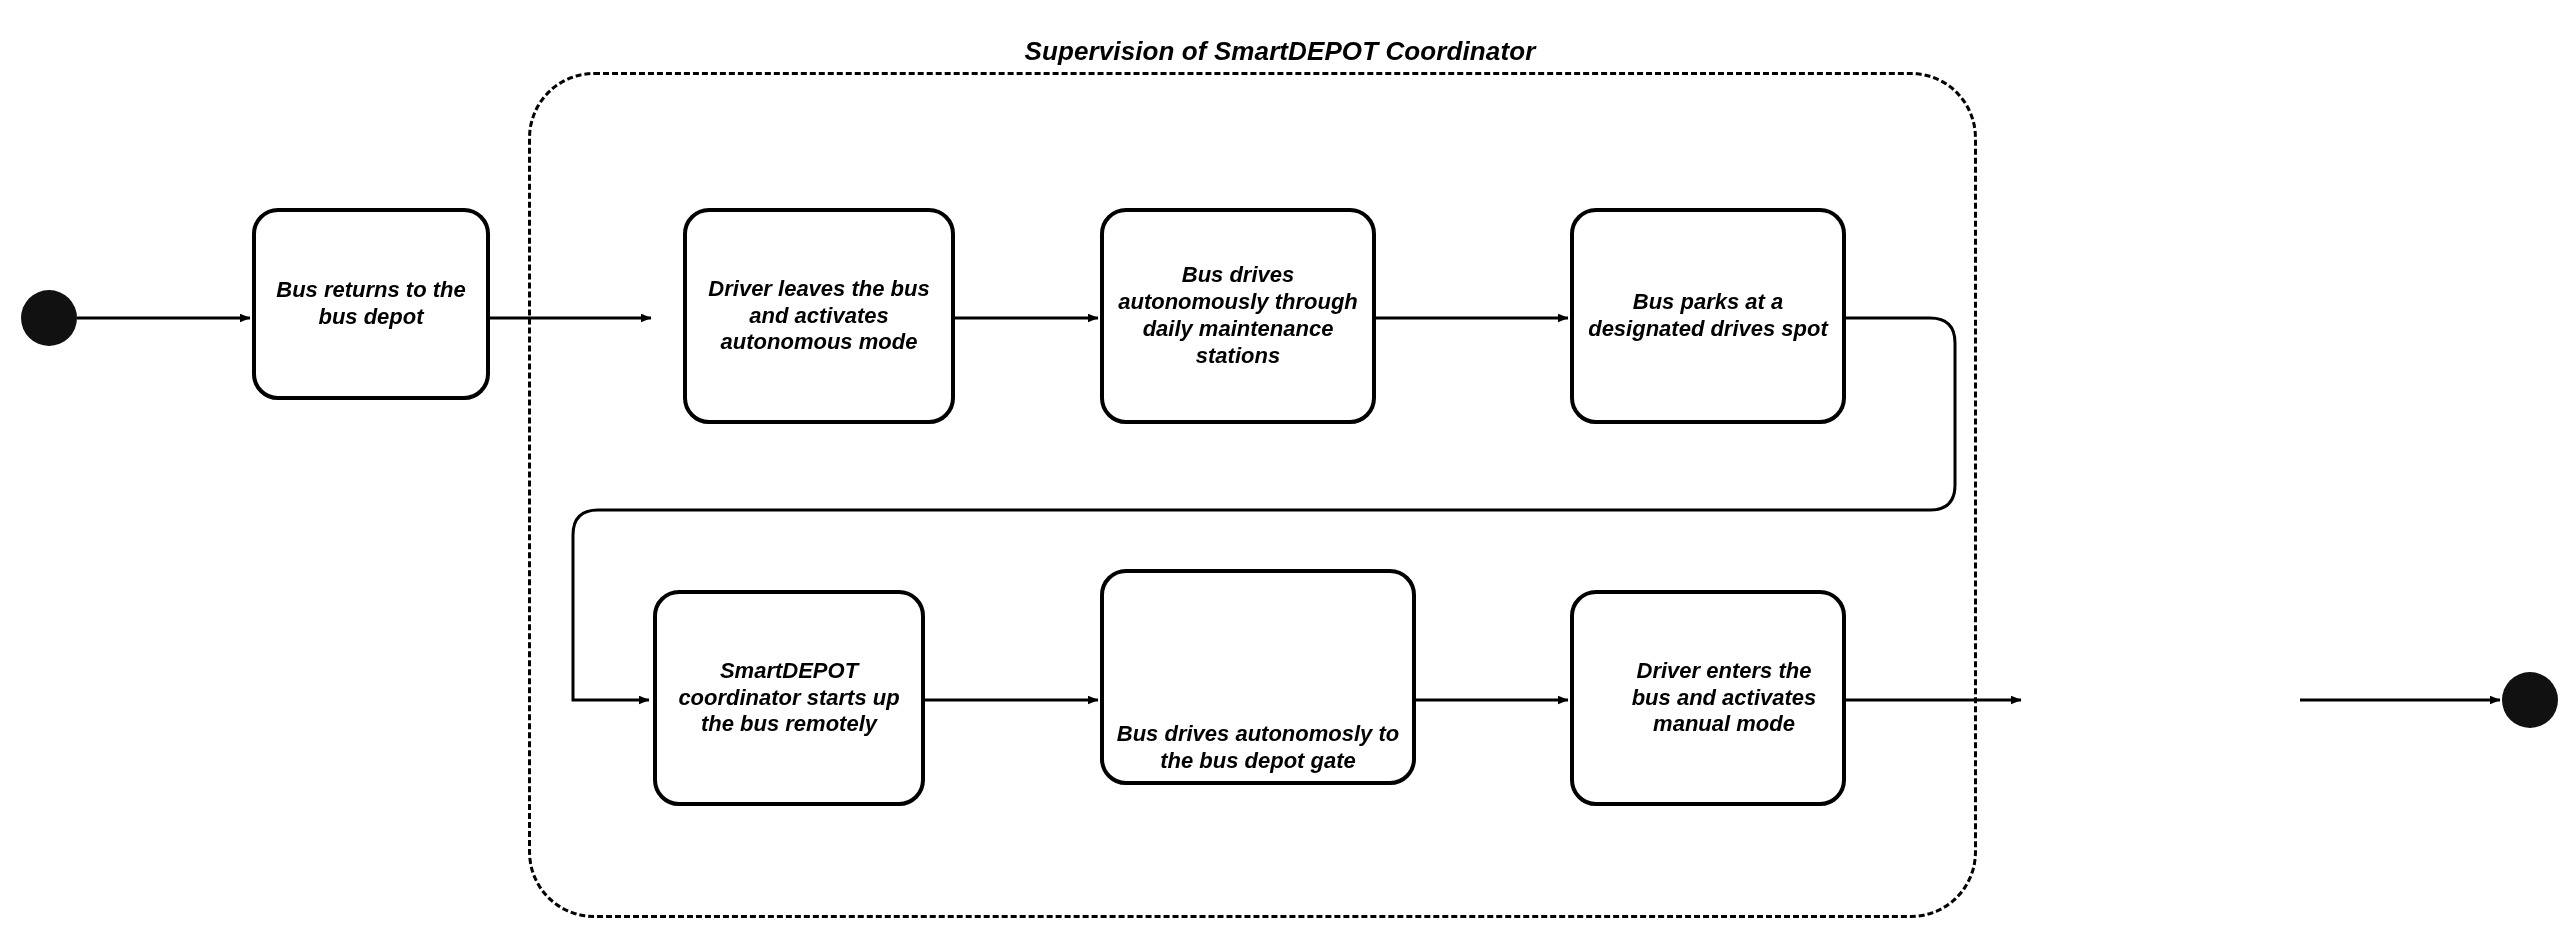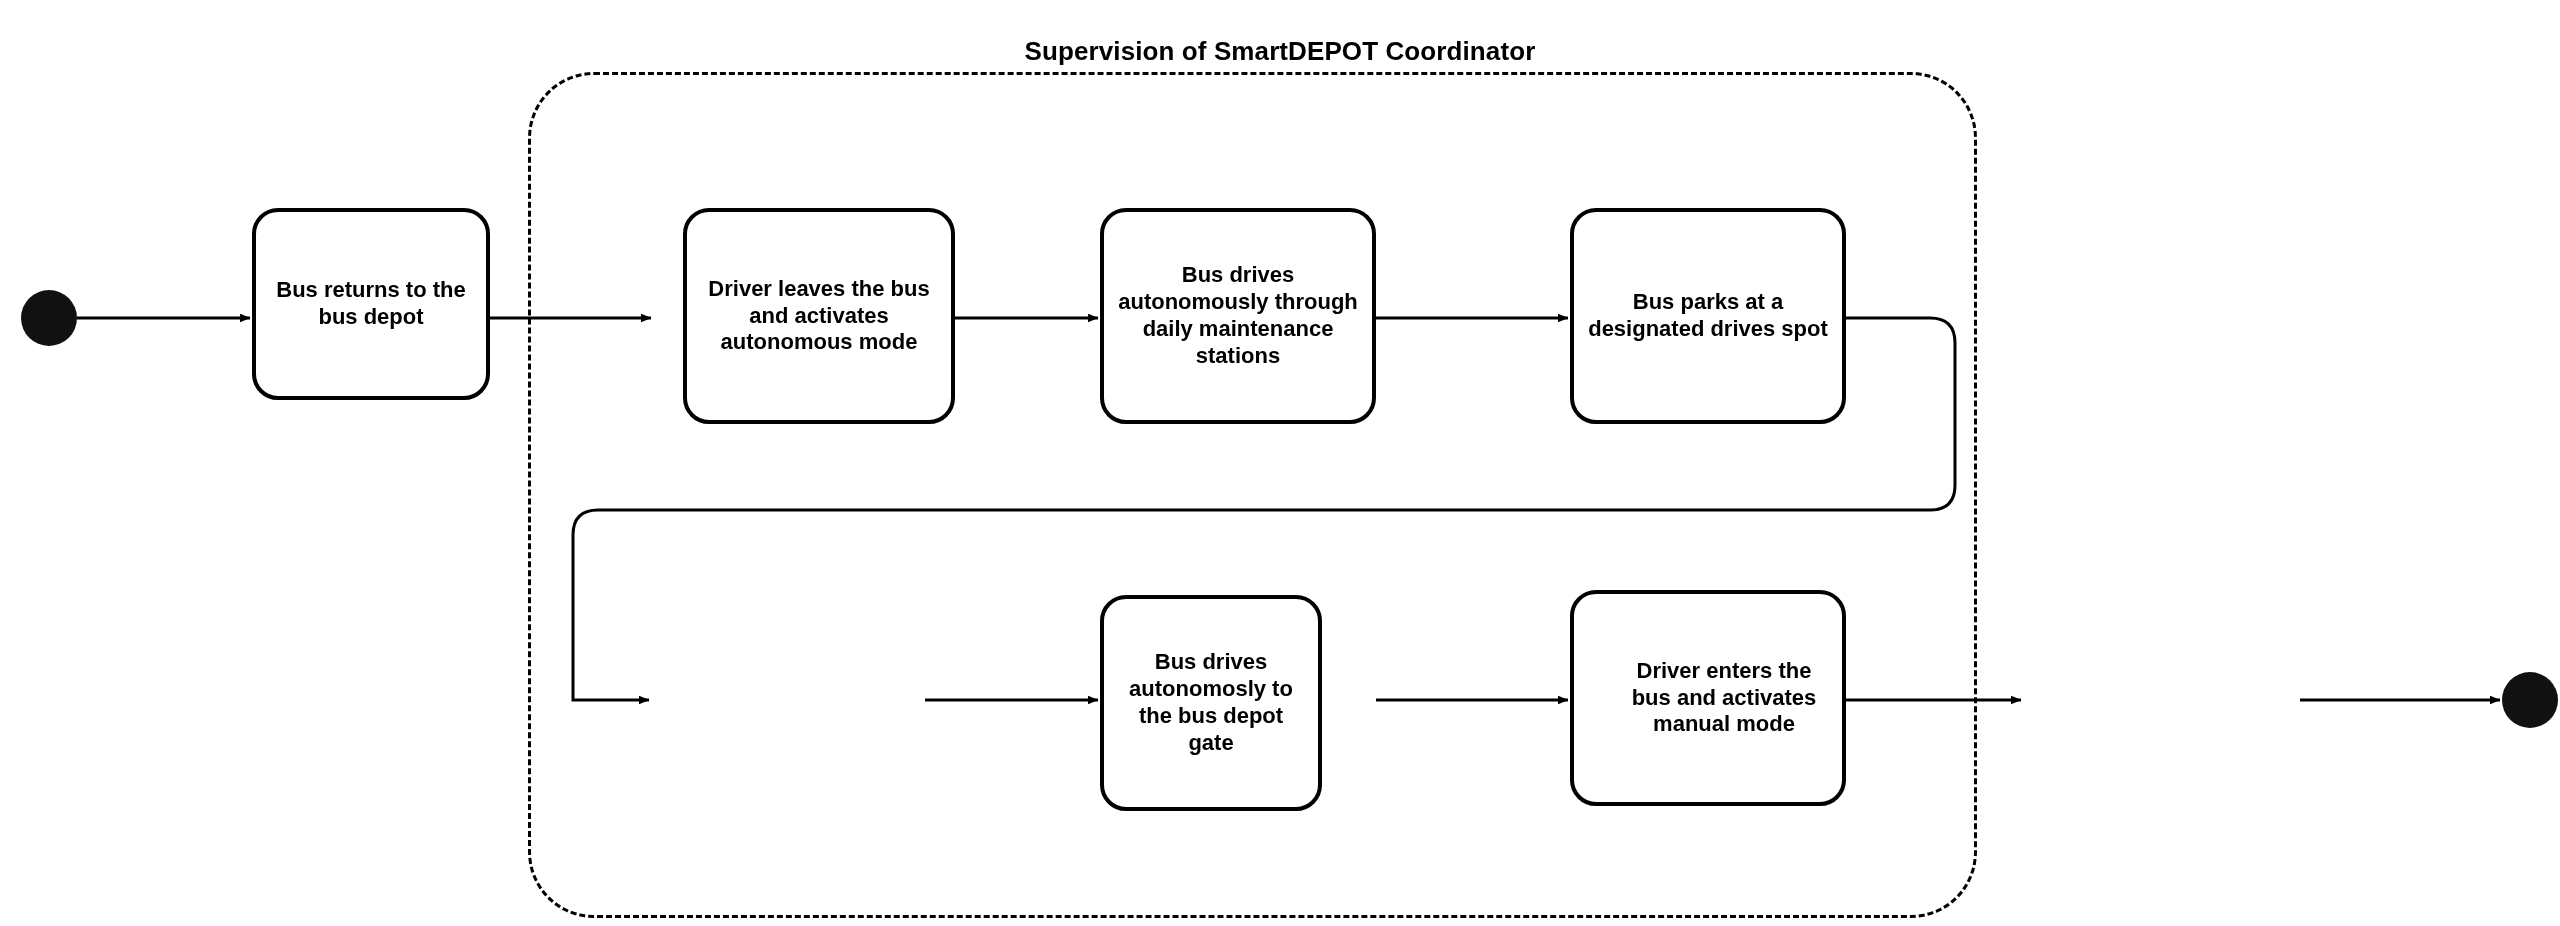--- a/index.html
+++ b/index.html
@@ -10,20 +10,21 @@
   }
   body {
     font-family: "Liberation Sans", sans-serif;
   }
   #canvas {
     position: relative;
     width: 2560px;
     height: 926px;
     background: #ffffff;
     overflow: hidden;
+    font-style: italic;
   }
   #wires {
     position: absolute;
     left: 0;
     top: 0;
     width: 2560px;
     height: 926px;
     pointer-events: none;
   }
   .diagram-title {
@@ -135,22 +136,25 @@
   </div>
 
   <div class="action-node" style="left:1100px; top:208px; width:276px; height:216px;">
     <span class="node-label">Bus drives autonomously through daily maintenance stations</span>
   </div>
 
   <div class="action-node" style="left:1570px; top:208px; width:276px; height:216px;">
     <span class="node-label">Bus parks at a designated drives spot</span>
   </div>
 
+  <div class="action-node" style="left:653px; top:590px; width:272px; height:216px;">
+    <span class="node-label">SmartDEPOT coordinator starts up the bus remotely</span>
+  </div>
 
-  <div class="action-node" style="left:1100px; top:595px; width:222px; height:216px;">
+  <div class="action-node" style="left:1100px; top:569px; width:316px; height:216px;align-items:flex-end;">
     <span class="node-label">Bus drives autonomosly to the bus depot gate</span>
   </div>
 
   <div class="action-node" style="left:1570px; top:590px; width:276px; height:216px;padding-left:44px;">
     <span class="node-label">Driver enters the bus and activates manual mode</span>
   </div>
 
 
   <div class="terminal-node" style="left:2502px; top:672px; width:56px; height:56px;"></div>
 

